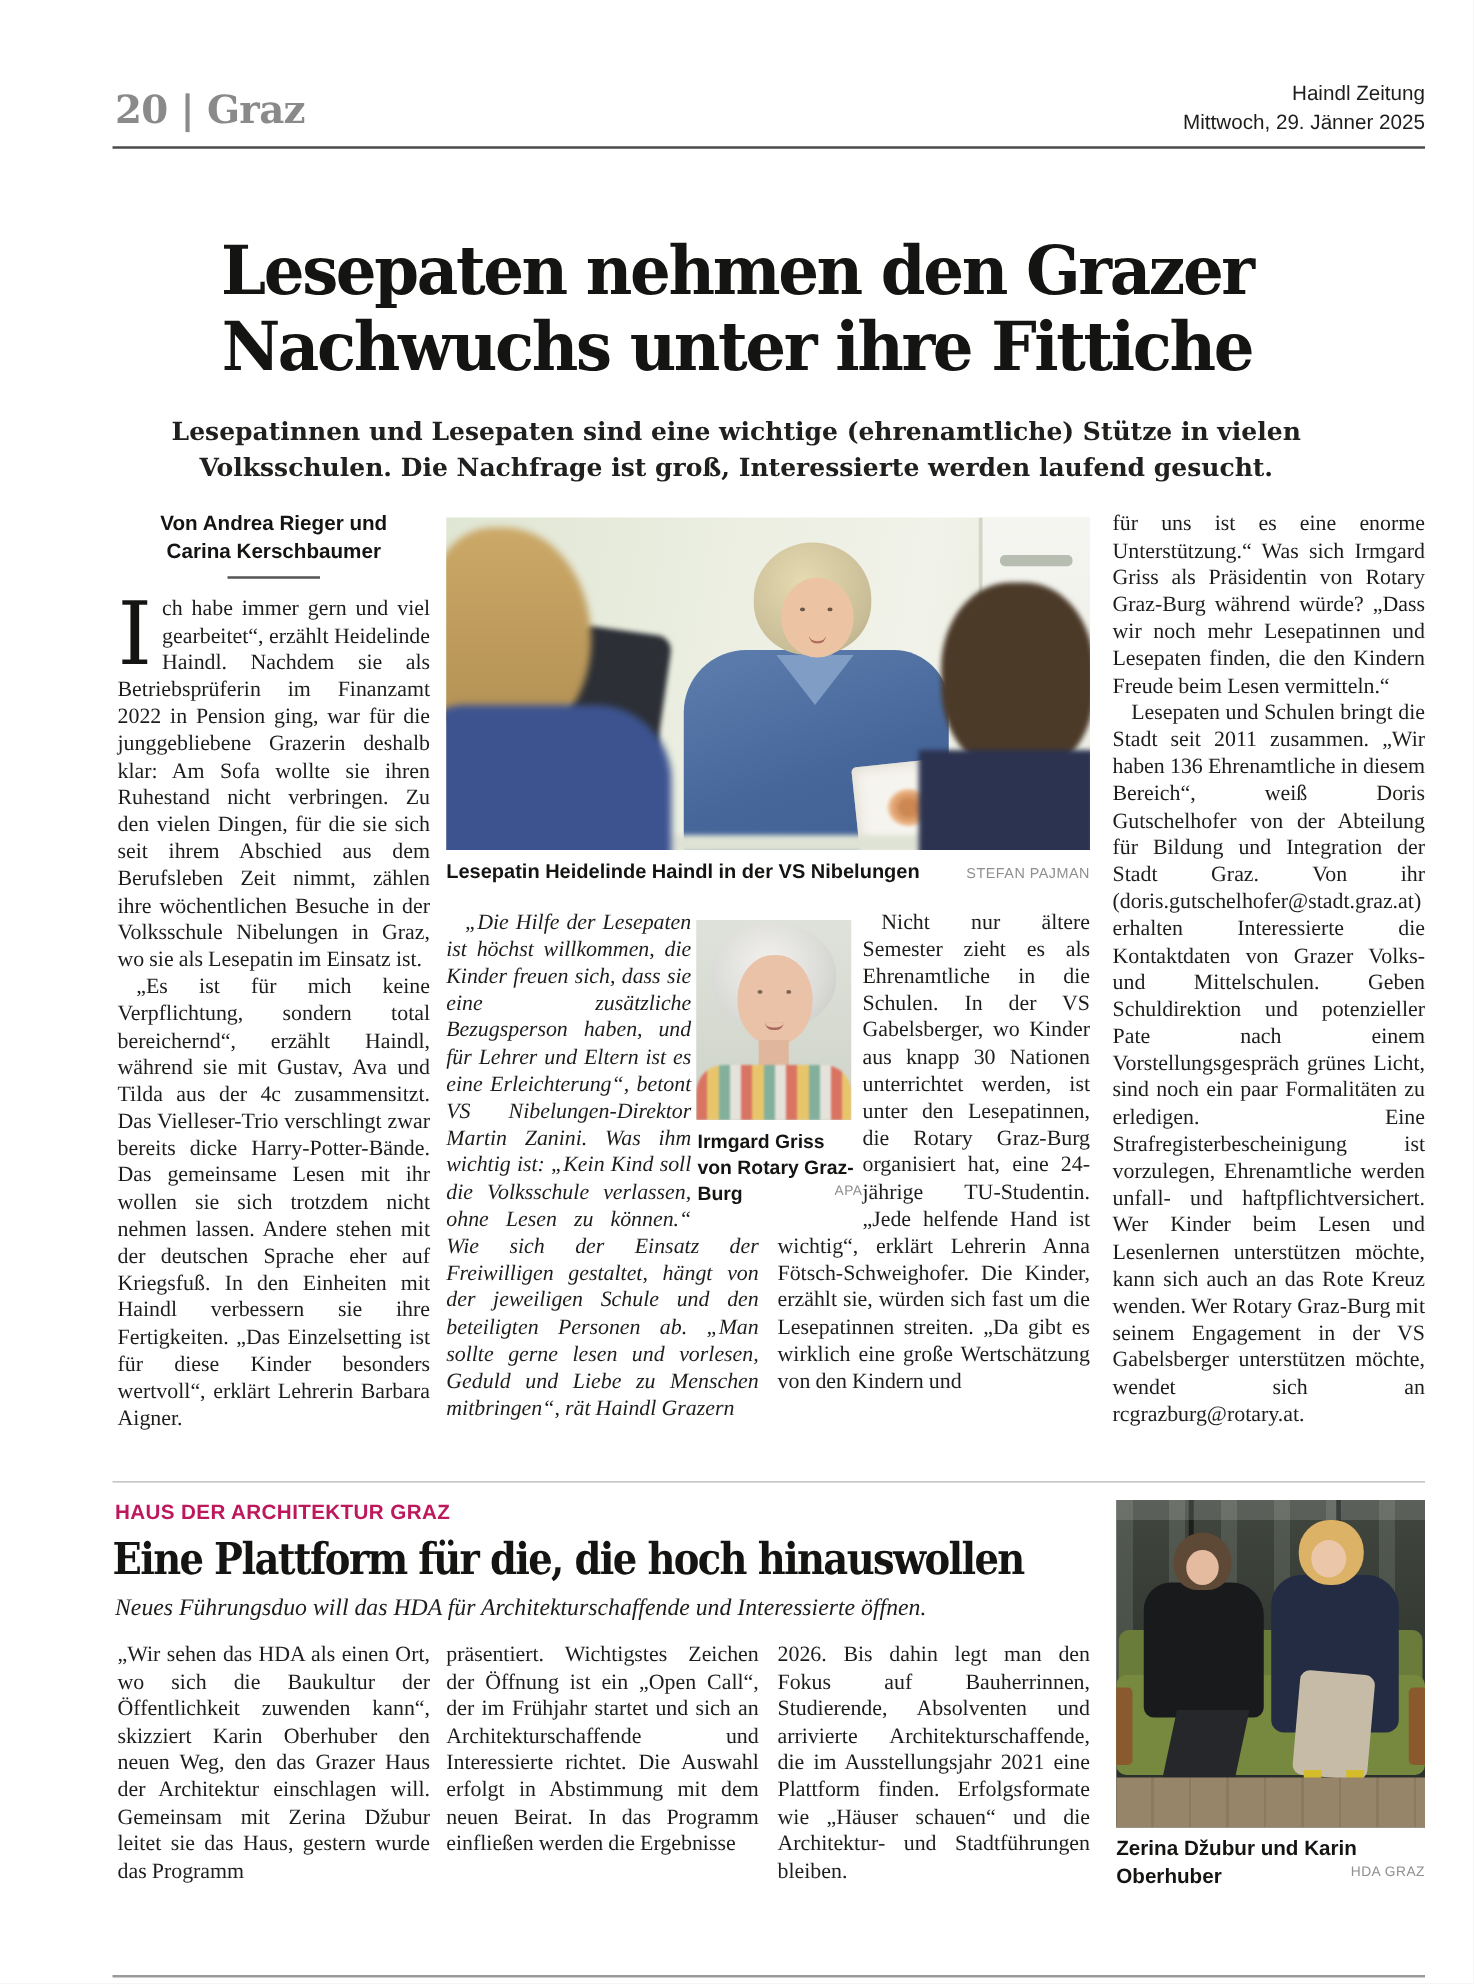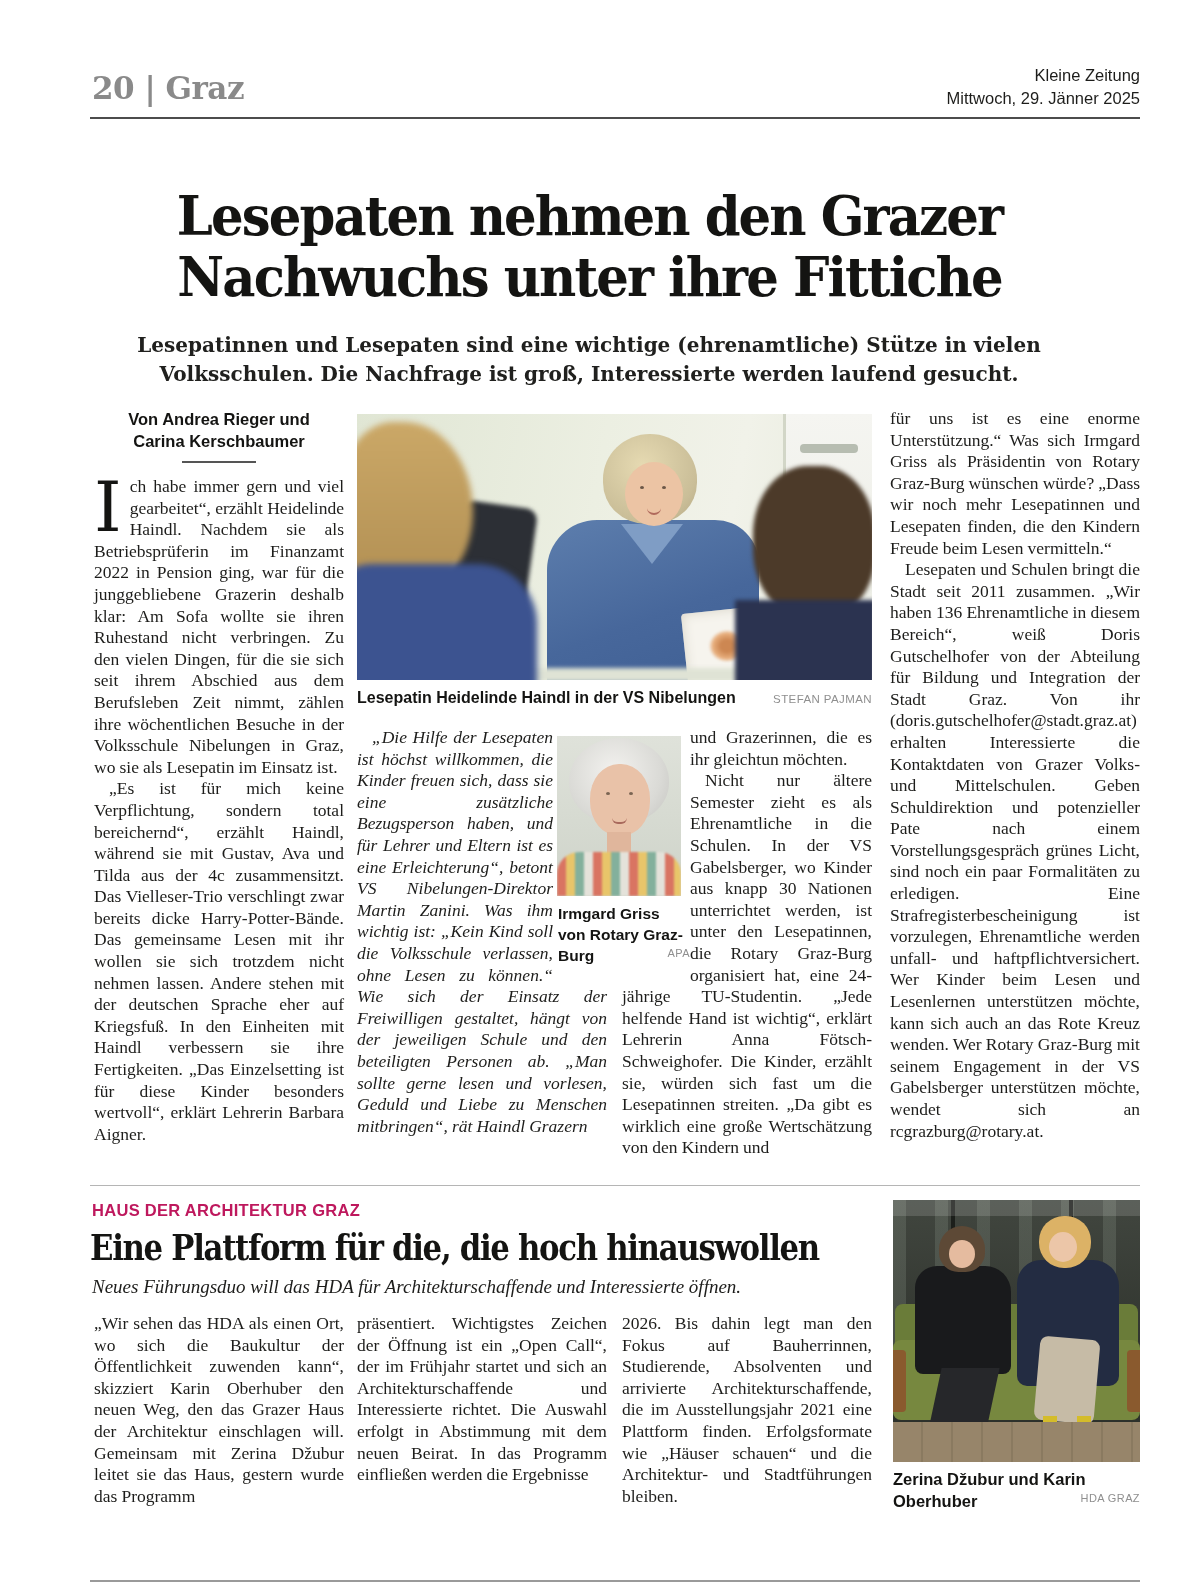--- a/index.html
+++ b/index.html
@@ -144,21 +144,21 @@
 
   .bottom-rule{position:absolute;left:90px;right:39px;top:1580px;height:2px;background:#9a9a9a;}
 </style>
 </head>
 <body>
 
 <div class="page">
 
   <div class="section-label">20 | Graz</div>
   <div class="masthead-block">
-    <div>Kleine Zeitung</div>
+    <div>Haindl Zeitung</div>
     <div>Mittwoch, 29. Jänner 2025</div>
   </div>
   <div class="header-rule"></div>
 
   <div class="headline">
     <div>Lesepaten nehmen den Grazer</div>
     <div>Nachwuchs unter ihre Fittiche</div>
   </div>
   <div class="subhead">Lesepatinnen und Lesepaten sind eine wichtige (ehrenamtliche) Stütze in vielen Volksschulen. Die Nachfrage ist groß, Interessierte werden laufend gesucht.</div>
 
@@ -214,26 +214,25 @@
     <div class="ip-neck"></div>
     <div class="ip-blouse"></div>
   </div>
   <div class="inset-caption">
     <span>Irmgard Griss von Rotary Graz-Burg</span>
     <span class="inset-credit">APA</span>
   </div>
 
   <div class="col" id="col3">
     <div class="wrap-spacer-l"></div>
-    <div class="bodytext">und Grazerinnen, die es ihr gleichtun möchten.</div>
     <div class="bodytext indent">Nicht nur ältere Semester zieht es als Ehrenamtliche in die Schulen. In der VS Gabelsberger, wo Kinder aus knapp 30 Nationen unterrichtet werden, ist unter den Lesepatinnen, die Rotary Graz-Burg organisiert hat, eine 24-jährige TU-Studentin. „Jede helfende Hand ist wichtig“, erklärt Lehrerin Anna Fötsch-Schweighofer. Die Kinder, erzählt sie, würden sich fast um die Lesepatinnen streiten. „Da gibt es wirklich eine große Wertschätzung von den Kindern und</div>
   </div>
 
   <div class="col" id="col4">
-    <div class="bodytext">für uns ist es eine enorme Unterstützung.“ Was sich Irmgard Griss als Präsidentin von Rotary Graz-Burg wünschen würde? „Dass wir noch mehr Lesepatinnen und Lesepaten finden, die den Kindern Freude beim Lesen vermitteln.“</div>
+    <div class="bodytext">für uns ist es eine enorme Unterstützung.“ Was sich Irmgard Griss als Präsidentin von Rotary Graz-Burg während würde? „Dass wir noch mehr Lesepatinnen und Lesepaten finden, die den Kindern Freude beim Lesen vermitteln.“</div>
     <div class="bodytext indent">Lesepaten und Schulen bringt die Stadt seit 2011 zusammen. „Wir haben 136 Ehrenamtliche in diesem Bereich“, weiß Doris Gutschelhofer von der Abteilung für Bildung und Integration der Stadt Graz. Von ihr (doris.gutschelhofer@stadt.graz.at) erhalten Interessierte die Kontaktdaten von Grazer Volks- und Mittelschulen. Geben Schuldirektion und potenzieller Pate nach einem Vorstellungsgespräch grünes Licht, sind noch ein paar Formalitäten zu erledigen. Eine Strafregisterbescheinigung ist vorzulegen, Ehrenamtliche werden unfall- und haftpflichtversichert. Wer Kinder beim Lesen und Lesenlernen unterstützen möchte, kann sich auch an das Rote Kreuz wenden. Wer Rotary Graz-Burg mit seinem Engagement in der VS Gabelsberger unterstützen möchte, wendet sich an rcgrazburg@rotary.at.</div>
   </div>
 
   <div class="article-divider"></div>
   <div class="kicker">HAUS DER ARCHITEKTUR GRAZ</div>
   <div class="headline2">Eine Plattform für die, die hoch hinauswollen</div>
   <div class="lead2">Neues Führungsduo will das HDA für Architekturschaffende und Interessierte öffnen.</div>
 
   <div class="col" id="a2col2">
     <div class="bodytext">präsentiert. Wichtigstes Zeichen der Öffnung ist ein „Open Call“, der im Frühjahr startet und sich an Architekturschaffende und Interessierte richtet. Die Auswahl erfolgt in Abstimmung mit dem neuen Beirat. In das Programm einfließen werden die Ergebnisse</div>

